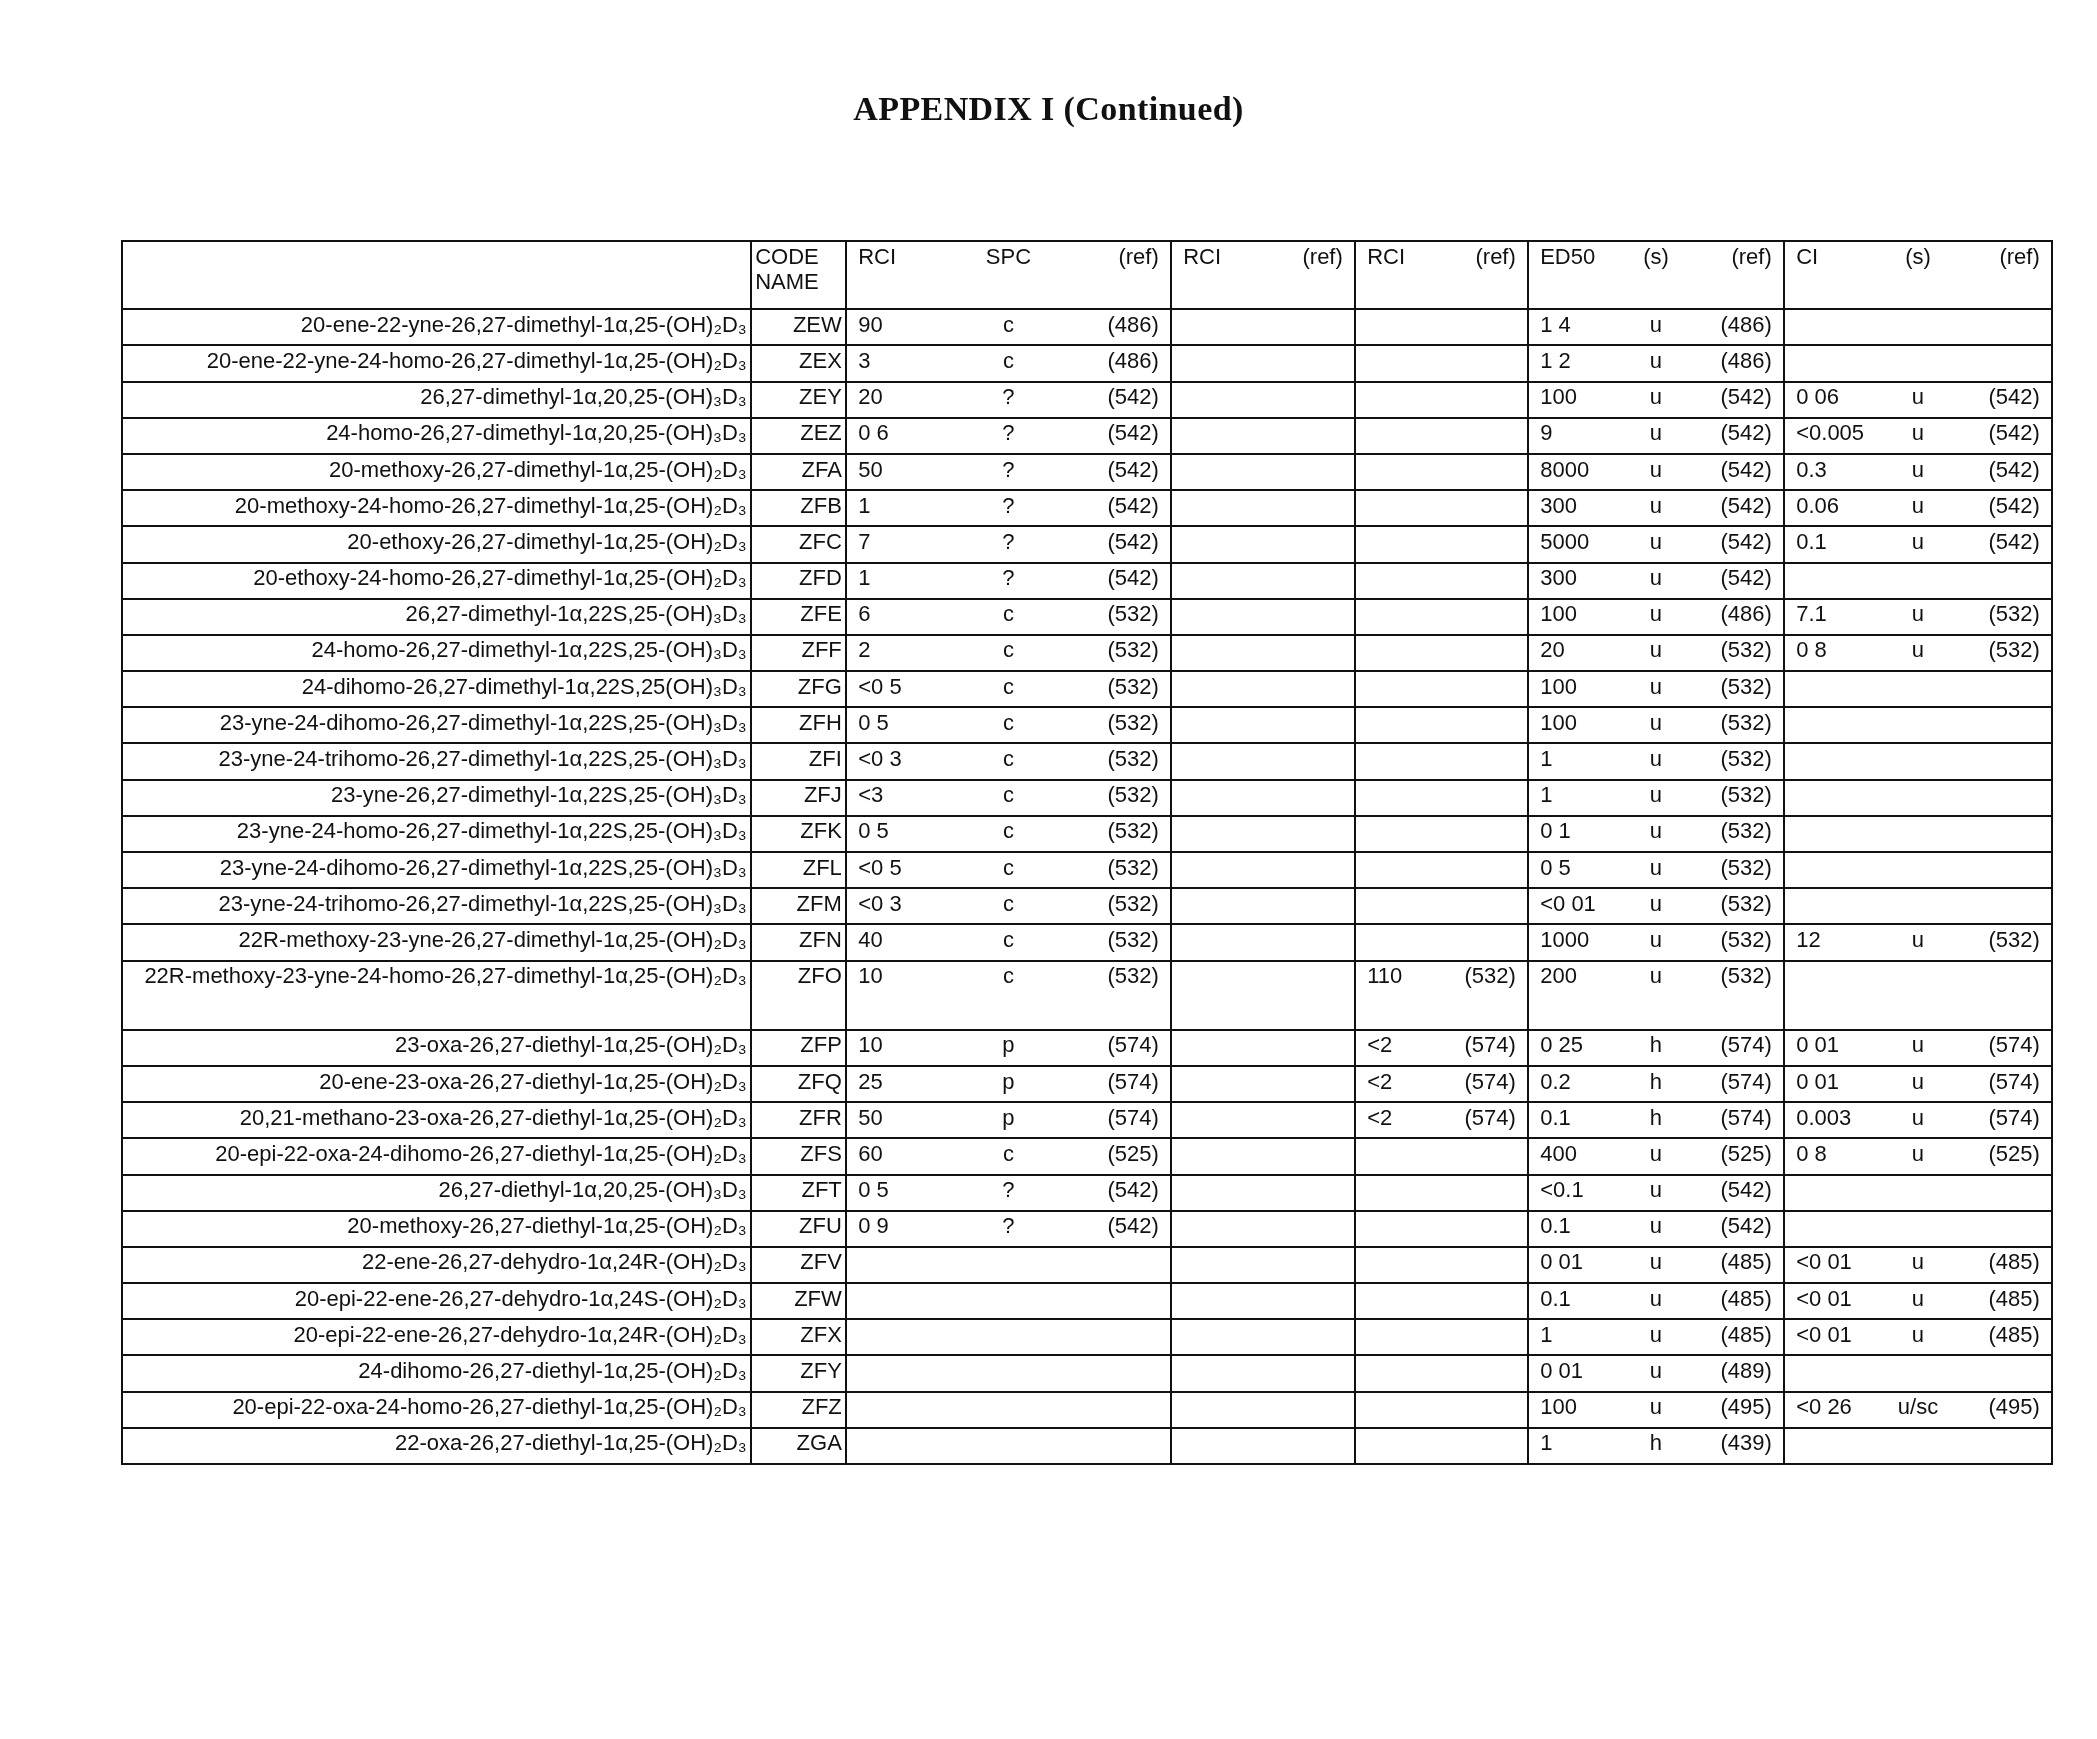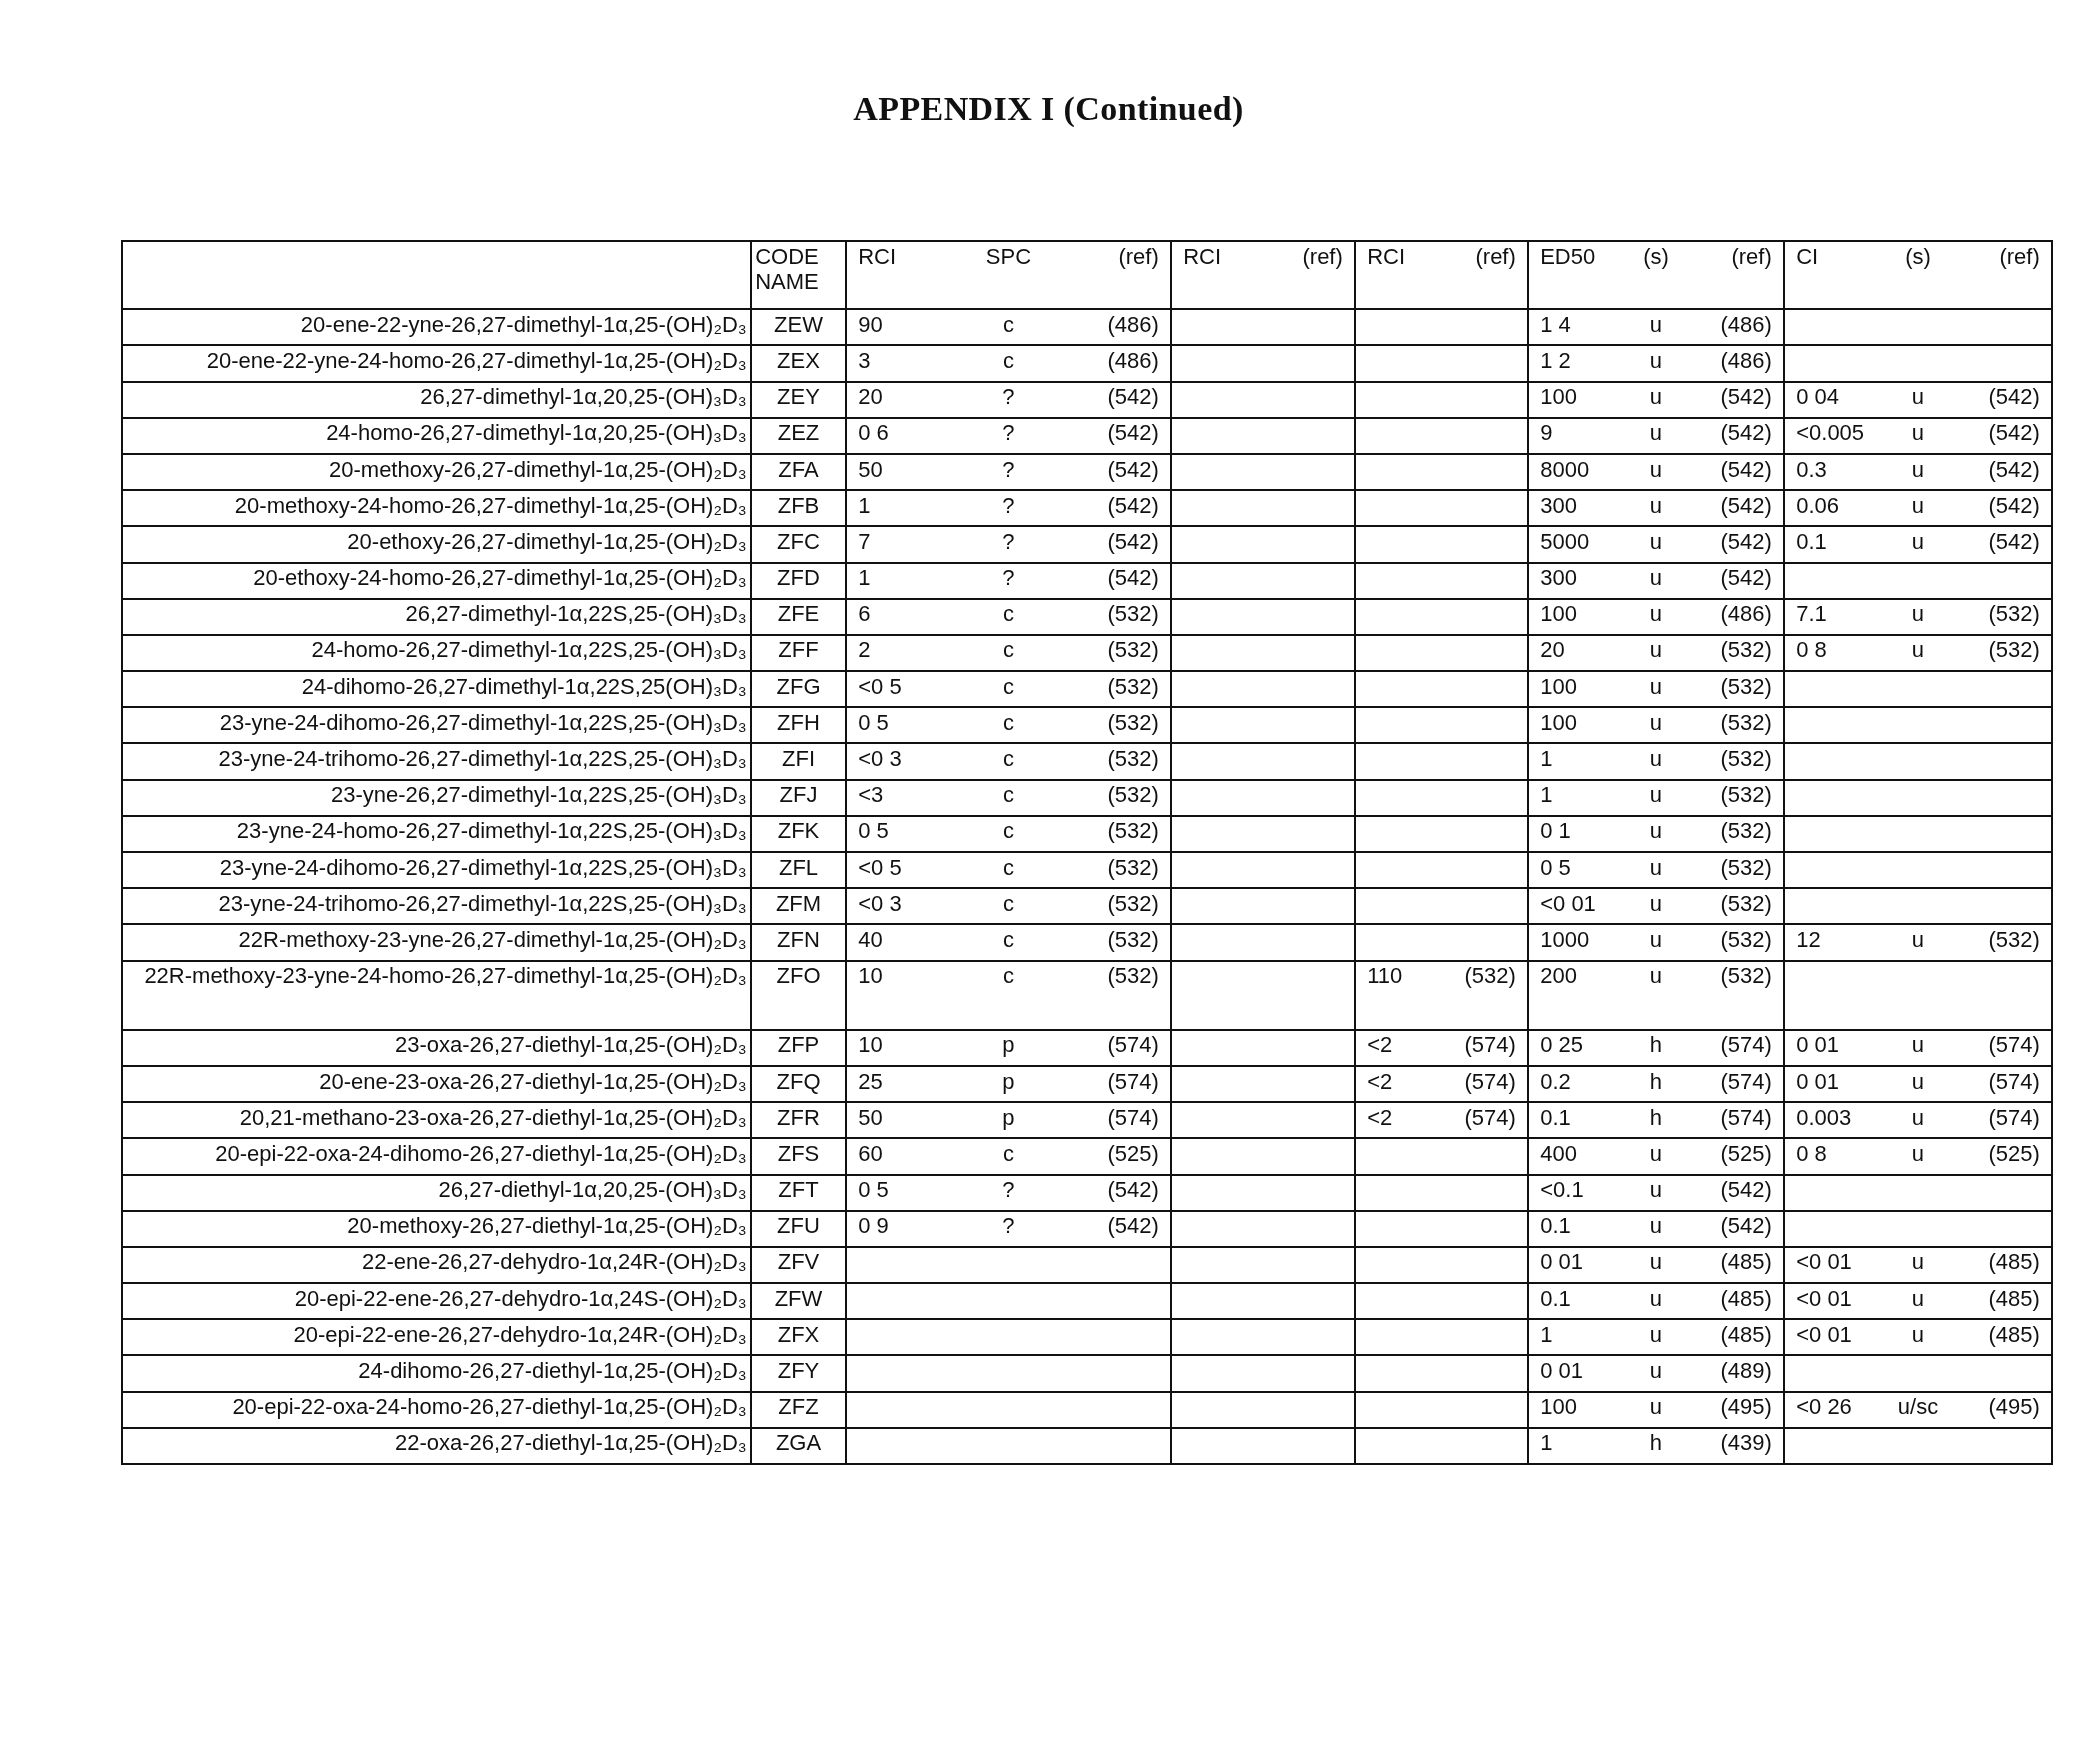--- a/index.html
+++ b/index.html
@@ -19,21 +19,21 @@
   }
   table.appendix td, table.appendix th {
     border: 2px solid #111; padding: 1.6px 3.2px; font-weight: normal;
     vertical-align: top;
   }
   .grp-head th { height: 90px; text-align: center; }
   .sub-head td { height: 63px; }
   .row td { height: 31px; padding-top: 2.4px; padding-bottom: 2.4px; }
   .row.tall td { height: 64px; }
   .name-cell { text-align: right; }
-  .code-cell { text-align: center; }
+  .code-cell { text-align: right; }
   .sub { display: flex; justify-content: space-between; padding: 0 8px; }
   .sub span { flex: 1; text-align: center; }
   .sub span:first-child { text-align: left; }
   .sub span:last-child { text-align: right; }
   .sub3 span { text-align: center; }
 </style>
 </head>
 <body>
 
 <div class="title">APPENDIX I (Continued)</div>
@@ -186,21 +186,21 @@
         </td>
         <td class="">
           <div class="sub sub3">
             <span>100</span>
             <span>u</span>
             <span>(542)</span>
           </div>
         </td>
         <td class="">
           <div class="sub sub3">
-            <span>0 04</span>
+            <span>0 06</span>
             <span>u</span>
             <span>(542)</span>
           </div>
         </td>
       </tr>
       <tr class="row">
         <td class="name-cell">24-homo-26,27-dimethyl-1α,20,25-(OH)₃D₃</td>
         <td class="code-cell">ZEZ</td>
         <td class="">
           <div class="sub sub3">

